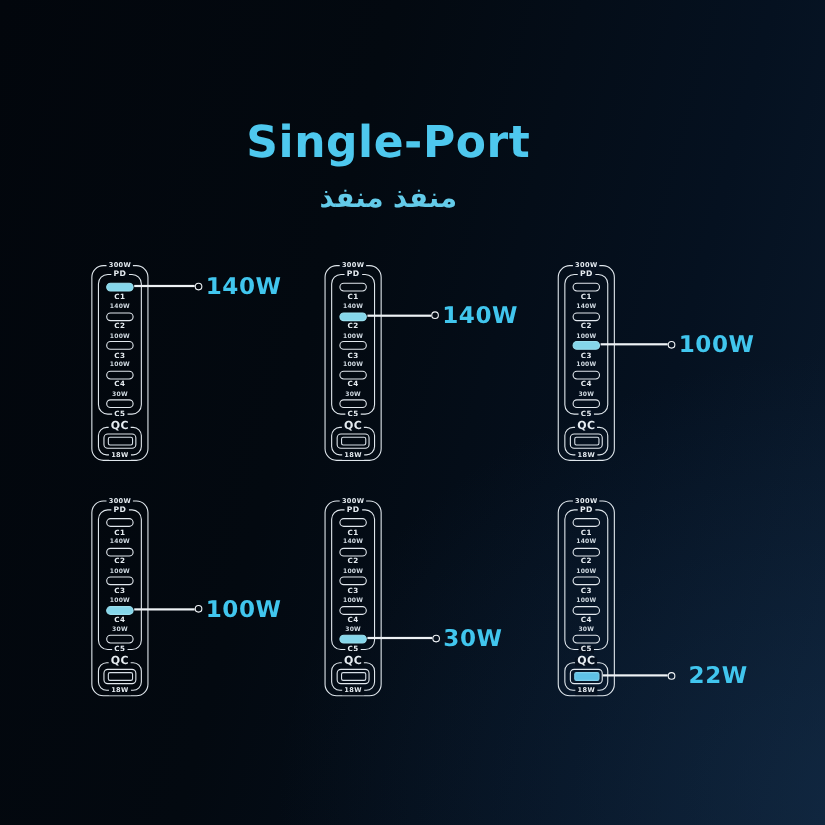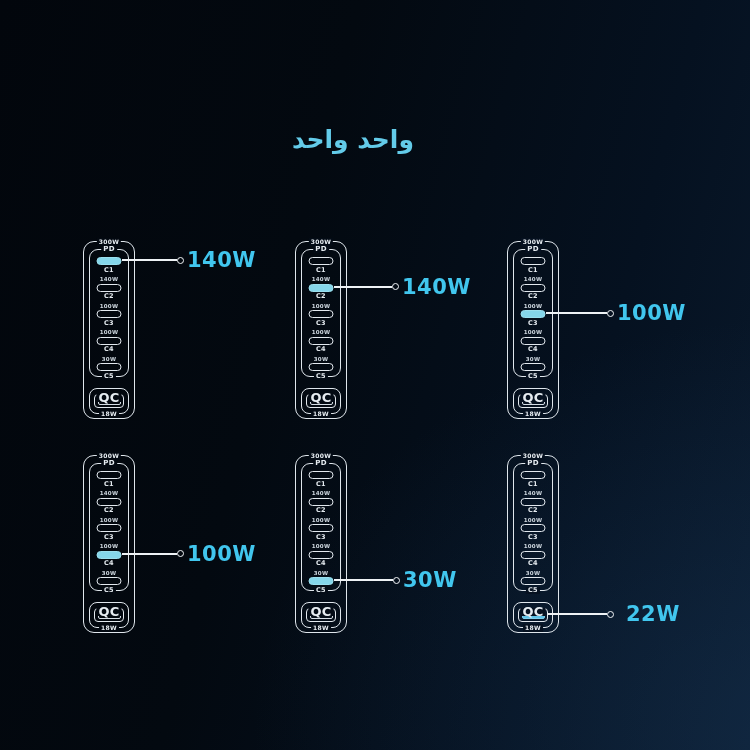--- a/index.html
+++ b/index.html
@@ -20,21 +20,21 @@
 
   
   .charger{position:absolute;width:52px;height:178px;border:1.4px solid #dfe6ec;border-radius:11px;}
   .legend{position:absolute;left:50%;transform:translateX(-50%);z-index:2;
     font-size:6px;line-height:8px;font-weight:bold;letter-spacing:.3px;color:#e6ecf1;
     padding:0 2px;background:var(--mask);white-space:nowrap;}
   .l300{top:-4px;}
   .pd-box{position:absolute;left:5px;right:5px;top:7px;height:128px;border:1.2px solid #dfe6ec;border-radius:9px;}
   .lpd{top:3px;font-size:7px;}
   .qc-box{position:absolute;left:5px;right:5px;top:146px;height:26px;border:1.2px solid #dfe6ec;border-radius:8px;}
-  .lqc{top:152px;font-size:13px;}
+  .lqc{top:142px;font-size:10px;}
   .l18{top:168px;}
   .pill{position:absolute;left:50%;transform:translateX(-50%);width:25px;height:8px;
     border:1.2px solid #e2e8ee;border-radius:5px;z-index:1;}
   .pill.hl{background:#85d6ea;border-color:#9adfee;}
   .wattlbl{position:absolute;left:50%;transform:translateX(-50%);z-index:1;
     font-size:5.5px;line-height:6px;font-weight:bold;letter-spacing:.2px;color:#cfd8e0;white-space:nowrap;}
   .portname{position:absolute;left:50%;transform:translateX(-50%);z-index:2;
     font-size:6.5px;line-height:7px;font-weight:bold;letter-spacing:.4px;color:#e6ecf1;white-space:nowrap;}
   .portname.on-border{background:var(--mask);padding:0 2px;}
   .usb{position:absolute;left:50%;transform:translateX(-50%);top:152px;width:30px;height:14px;
@@ -47,21 +47,22 @@
   .cline{position:absolute;left:0;top:-1px;height:2px;background:#eef2f5;}
   .ccircle{position:absolute;top:-3.5px;width:7px;height:7px;border:1.6px solid #f2f5f8;border-radius:50%;}
   .cwatt{position:absolute;top:0;transform:translateY(-50%);
     font-size:21px;font-weight:bold;letter-spacing:.5px;color:#41c6ee;white-space:nowrap;}
 </style>
 </head>
 <body>
 
 <div class="stage">
   <div class="header">
-    <div class="subtitle" dir="rtl">واحد واحد</div>
+    <h1 class="title">Single-Port</h1>
+    <div class="subtitle" dir="rtl">منفذ منفذ</div>
   </div>
   <div id="diagram-area">
       <div class="charger" style="left: 83px; top: 241px; --mask: #030911;">
         <span class="legend l300">300W</span>
         <div class="pd-box"></div>
         <span class="legend lpd">PD</span>
         <div class="pill hl" style="top: 15px;"></div>
         <span class="portname" style="top: 24.5px;">C1</span>
         <span class="wattlbl" style="top: 34px;">140W</span>
         <div class="pill" style="top: 41.5px;"></div>

